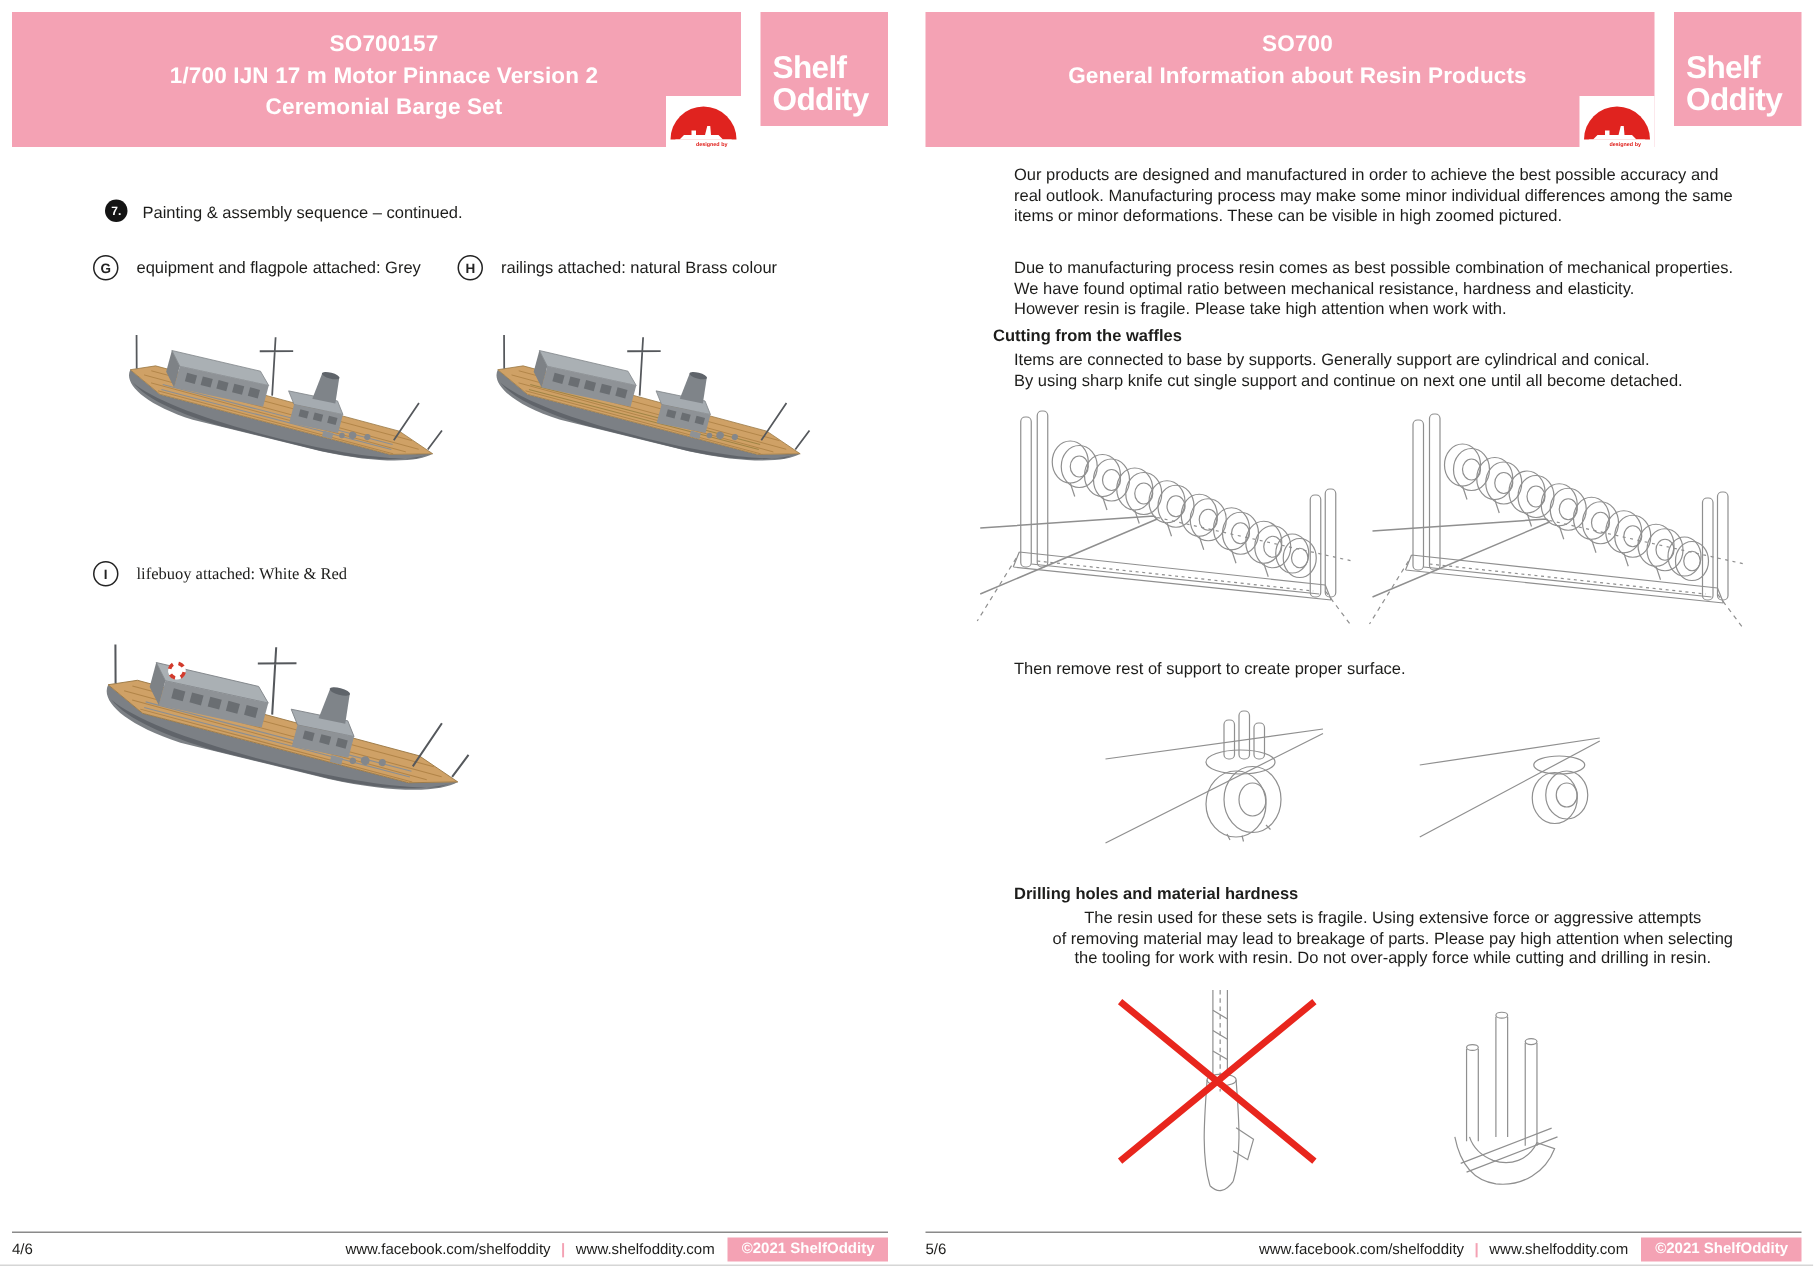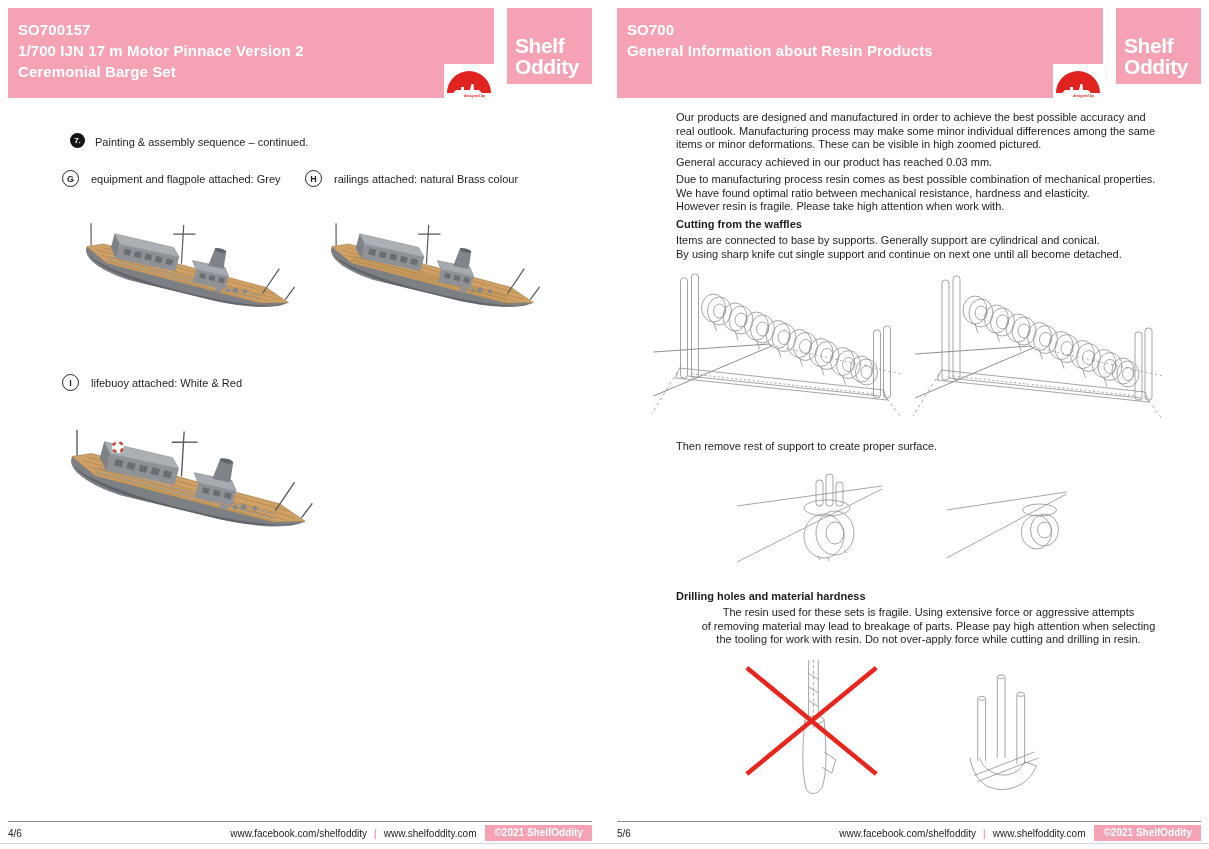--- a/index.html
+++ b/index.html
@@ -7,21 +7,21 @@
   }
   html,body{margin:0;padding:0;background:#fff;}
   body{font-family:"Liberation Sans",sans-serif;color:var(--text);}
   .sheet{position:relative;width:1209px;height:849px;background:#fff;overflow:hidden;}
   .sheet-bottom-edge{position:absolute;left:0;top:843px;width:1209px;height:1px;background:#d6d6d6;}
   .page{position:absolute;top:0;width:600px;height:843px;background:#fff;}
   .page.left{left:0;} .page.right{left:609px;}
 
   
   .banner{position:absolute;left:8px;top:8px;width:486px;height:90px;background:var(--pink);color:#fff;box-sizing:border-box;padding:11px 0 0 10px;}
-  .banner .hline{font-size:15px;font-weight:bold;line-height:21px;white-space:nowrap;letter-spacing:.1px;}
+  .banner .hline{font-size:15px;font-weight:bold;line-height:21px;white-space:nowrap;letter-spacing:.1px;text-align:center;}
   .emblem{position:absolute;left:444px;top:64px;width:50px;height:34px;background:#fff;}
   .logobox{position:absolute;left:507px;top:8px;width:85px;height:76px;background:var(--pink);}
   .logotext{position:absolute;left:8px;bottom:7px;color:#fff;font-size:21px;font-weight:bold;line-height:21px;letter-spacing:-.4px;}
 
   
   .step-badge{position:absolute;width:15px;height:15px;border-radius:50%;background:#141414;color:#fff;font-size:8px;font-weight:bold;display:flex;align-items:center;justify-content:center;}
   .letter-badge{position:absolute;width:15px;height:15px;border-radius:50%;border:1px solid #232323;background:#fff;color:#232323;font-size:9px;font-weight:bold;display:flex;align-items:center;justify-content:center;}
   .lbl{position:absolute;font-size:11px;line-height:13px;white-space:nowrap;}
   .para{position:absolute;font-size:11px;line-height:13.6px;white-space:pre-line;width:505px;}
   .sec-h{position:absolute;font-size:11px;font-weight:bold;white-space:nowrap;}
@@ -180,21 +180,21 @@
     <div class="lbl" style="left:334px;top:173px;">railings attached: natural Brass colour</div>
 
     <svg class="illus" style="left:72px;top:222px;color:#8b8f93;" width="225" height="132" viewBox="0 0 230 135">
         <use href="#ship"></use>
       </svg>
     <svg class="illus" style="left:317px;top:222px;color:#a08445;" width="225" height="132" viewBox="0 0 230 135">
         <use href="#ship"></use>
       </svg>
 
     <div class="letter-badge" style="left:62px;top:374px;">I</div>
-    <div class="lbl" style="left:91px;top:377px;">lifebuoy attached: White &amp; Red</div>
+    <div class="lbl" style="left:91px;top:377px;font-family:Liberation Serif, serif;">lifebuoy attached: White &amp; Red</div>
 
     <svg class="illus" style="left:55px;top:428px;color:#8b8f93;" width="260" height="153" viewBox="0 0 230 135">
       <use href="#ship"></use>
       <g transform="rotate(15 115 58)">
         <circle cx="47" cy="33.5" r="5.2" fill="#fff"></circle>
         <circle cx="47" cy="33.5" r="4.4" fill="none" stroke="#d23a2c" stroke-width="2.1" stroke-dasharray="3.4 3.4"></circle>
       </g>
     </svg>
 
     <div class="footer-rule"></div>
@@ -223,26 +223,25 @@
     <div class="logobox">
       <div class="logotext">
         <div>Shelf</div>
         <div>Oddity</div>
       </div>
     </div>
 
     <div class="para" style="left:67px;top:111px;">Our products are designed and manufactured in order to achieve the best possible accuracy and
 real outlook. Manufacturing process may make some minor individual differences among the same
 items or minor deformations. These can be visible in high zoomed pictured.</div>
-    <div class="para" style="left:67px;top:156px;">General accuracy achieved in our product has reached 0.03 mm.</div>
     <div class="para" style="left:67px;top:173px;">Due to manufacturing process resin comes as best possible combination of mechanical properties.
 We have found optimal ratio between mechanical resistance, hardness and elasticity.
 However resin is fragile. Please take high attention when work with.</div>
 
-    <div class="sec-h" style="left:67px;top:218px;text-align:right;">Cutting from the waffles</div>
+    <div class="sec-h" style="left:53px;top:218px;text-align:right;">Cutting from the waffles</div>
     <div class="para" style="left:67px;top:234px;">Items are connected to base by supports. Generally support are cylindrical and conical.
 By using sharp knife cut single support and continue on next one until all become detached.</div>
 
     <svg class="illus sketch" style="left:40px;top:268px;stroke:var(--sketch);" width="255" height="158" viewBox="0 0 250 158" fill="none">
         <use href="#waffle"></use>
       </svg>
     <svg class="illus sketch" style="left:296px;top:268px;stroke:var(--sketch);" width="258" height="158" viewBox="0 0 250 158" fill="none">
         <use href="#waffle" transform="translate(4 2)"></use>
       </svg>
 

